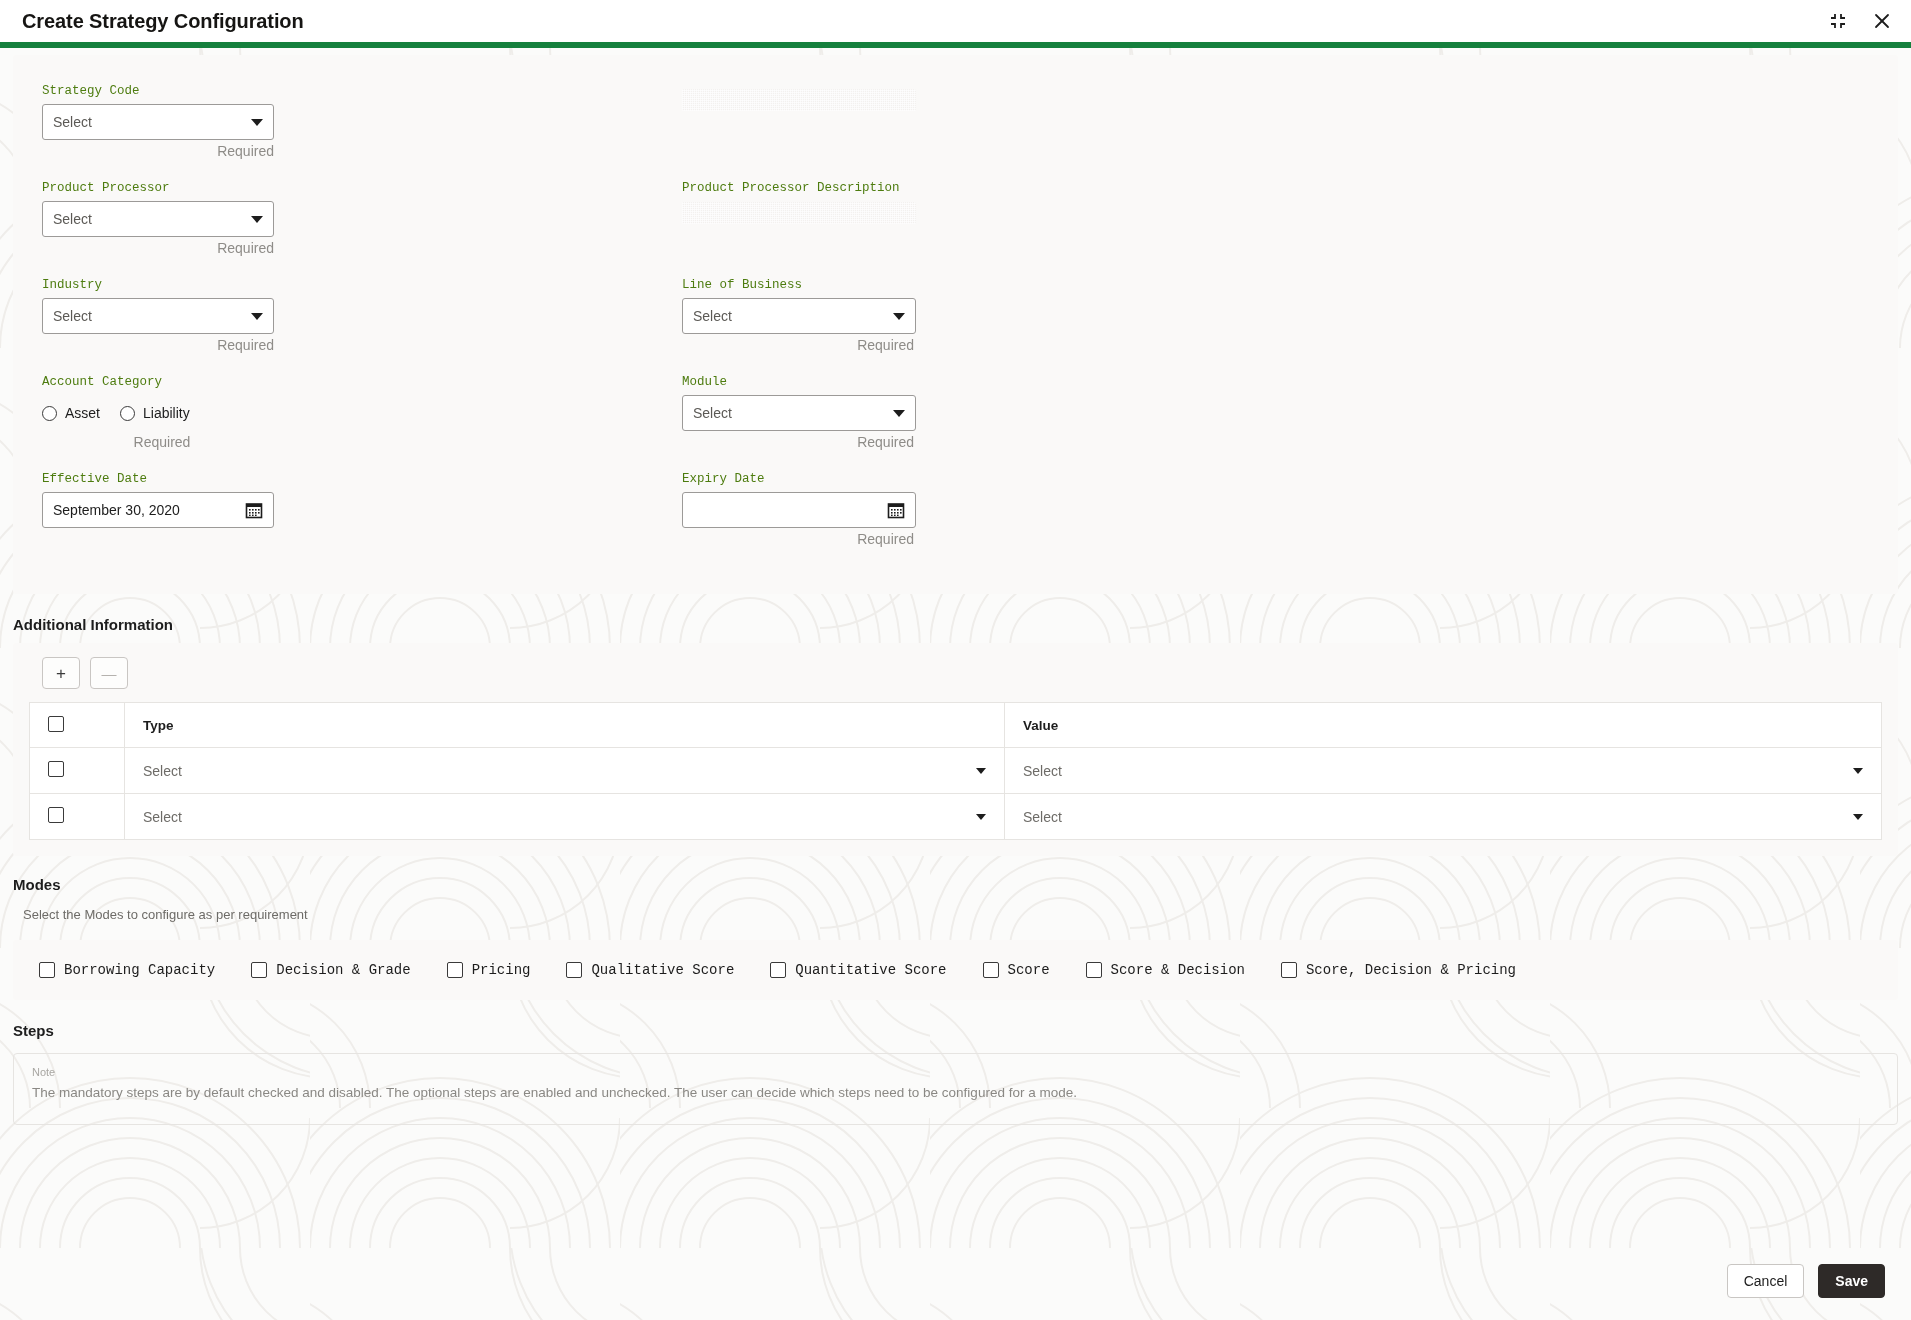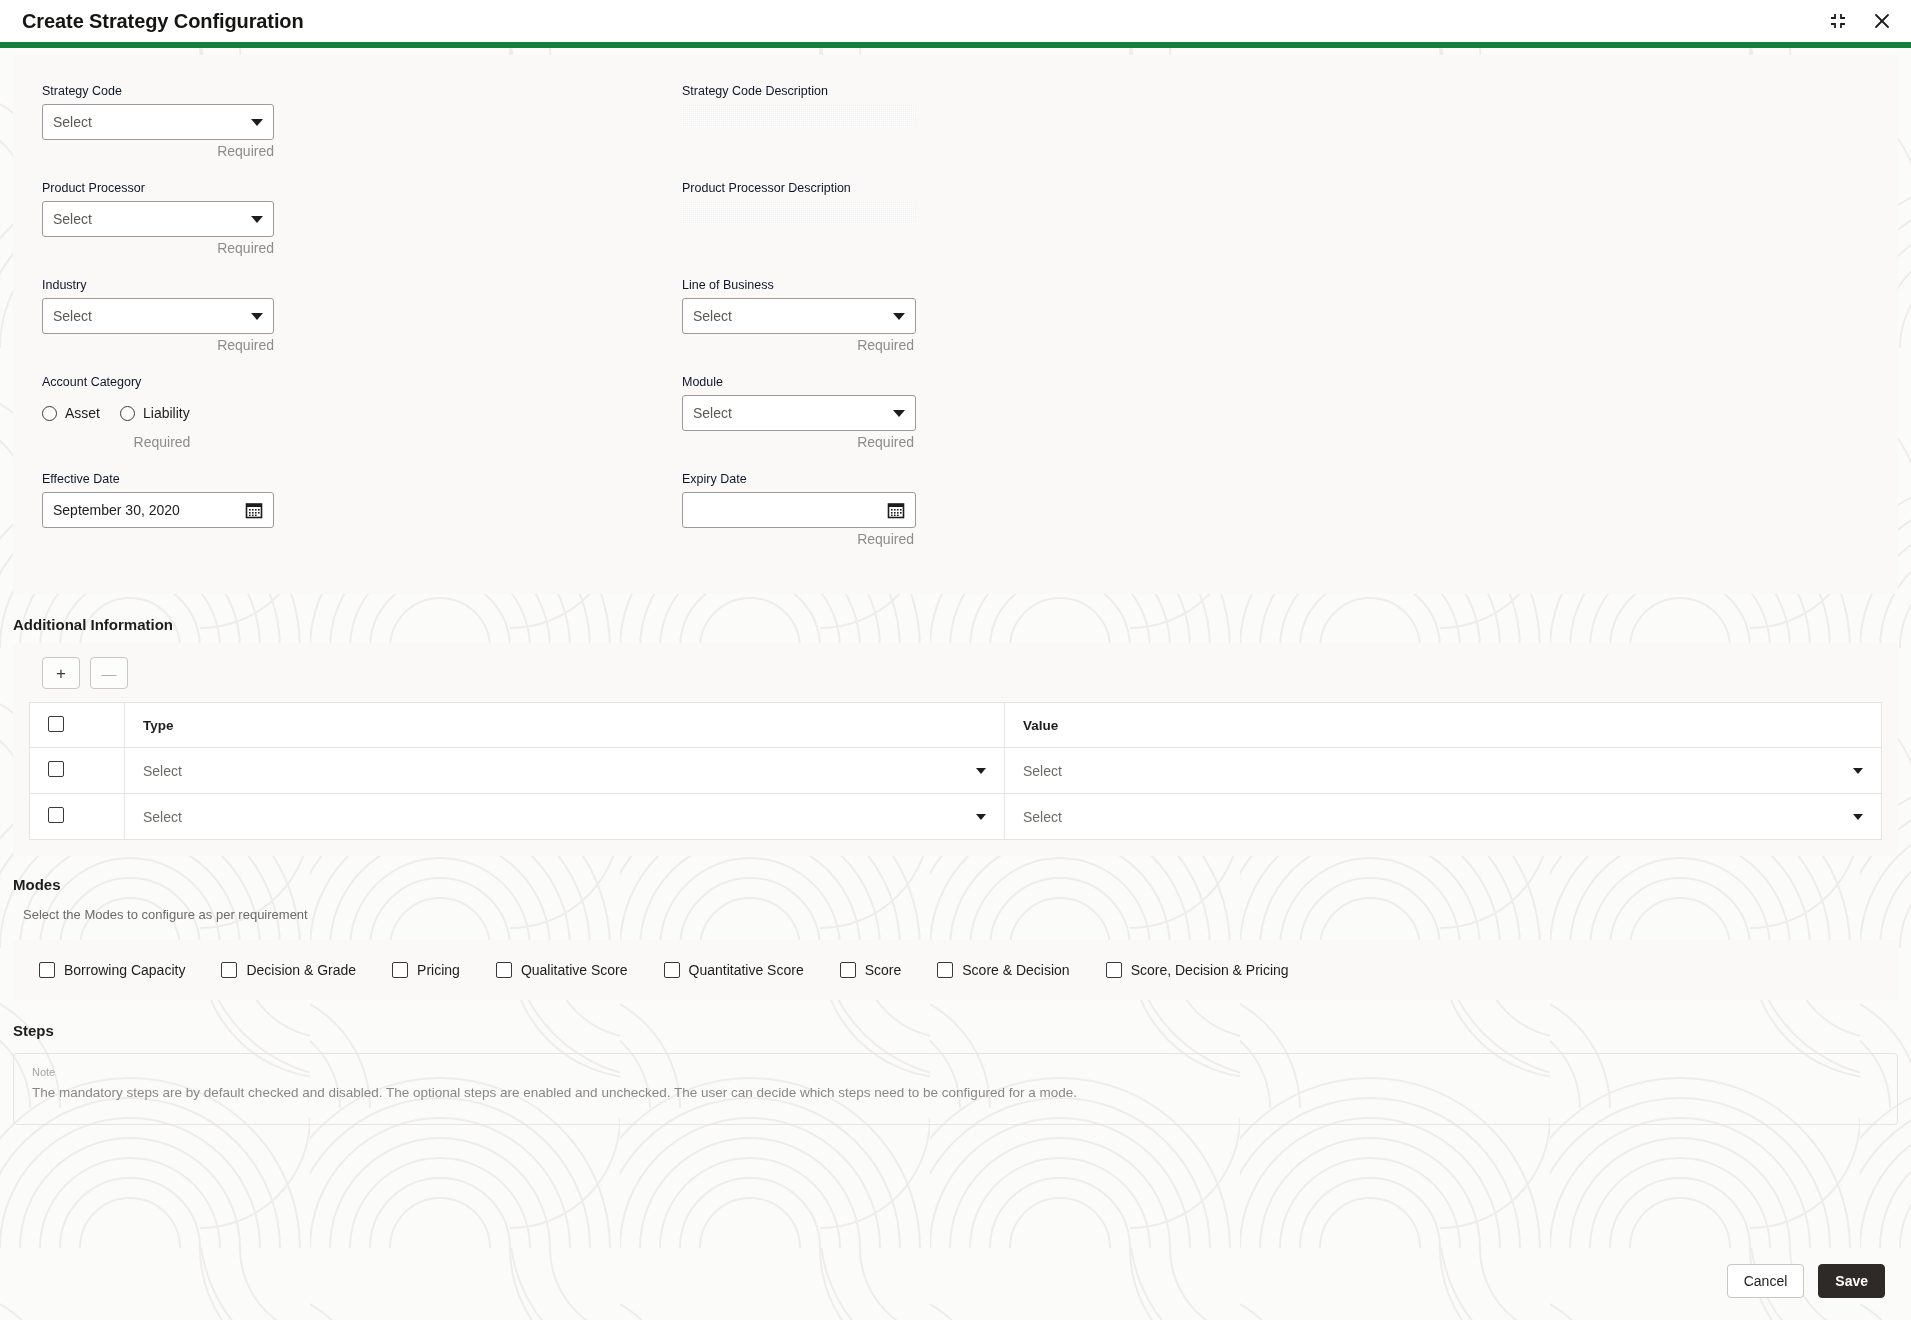--- a/index.html
+++ b/index.html
@@ -84,23 +84,24 @@
   .form-grid {
     display: grid;
     grid-template-columns: 640px 640px;
     column-gap: 0;
     padding-left: 29px;
   }
   .field { margin-bottom: 21px; height: 76px; }
   .field-label {
     display: block;
     font-size: 12.5px;
-    color: #0f172a;
+    color: #4d7c0f;
     margin-bottom: 5px;
     line-height: 16px;
+    font-family: Liberation Mono, monospace;
   }
   .select-box, .date-box {
     width: 232px;
     height: 36px;
     background: #ffffff;
     border: 1px solid #9c9a98;
     border-radius: 3px;
     display: flex;
     align-items: center;
     padding: 0 10px;
@@ -214,21 +215,21 @@
   }
 
   
   .modes-heading { margin: 20px 0 0 13px; }
   .modes-sub {
     font-size: 13px;
     color: #6d6b67;
     margin: 14px 0 18px 23px;
   }
   .modes-panel { padding: 22px 0 22px 26px; }
-  .modes-row { display: flex; align-items: flex-end; flex-wrap: wrap; gap: 0; }
+  .modes-row { display: flex; align-items: flex-end; flex-wrap: wrap; gap: 0; font-family: Liberation Mono, monospace; }
   .mode-item {
     display: flex; align-items: center; gap: 9px;
     margin-right: 36px; cursor: pointer;
   }
   .mode-label { font-size: 14px; color: #1d1d1d; white-space: nowrap; }
 
   
   .steps-heading { margin: 22px 0 0 13px; }
   .note-box {
     margin: 14px 13px 0 13px;
@@ -330,21 +331,20 @@
       <div class="field">
         <label class="field-label">Strategy Code</label>
         <div class="select-box">
           <span>Select</span>
           <span class="caret"></span>
         </div>
         <span class="required">Required</span>
       </div>
 
       <div class="field">
-        <label class="field-label">Strategy Code Description</label>
         <div class="readonly-line"></div>
       </div>
 
       <div class="field">
         <label class="field-label">Product Processor</label>
         <div class="select-box">
           <span>Select</span>
           <span class="caret"></span>
         </div>
         <span class="required">Required</span>

